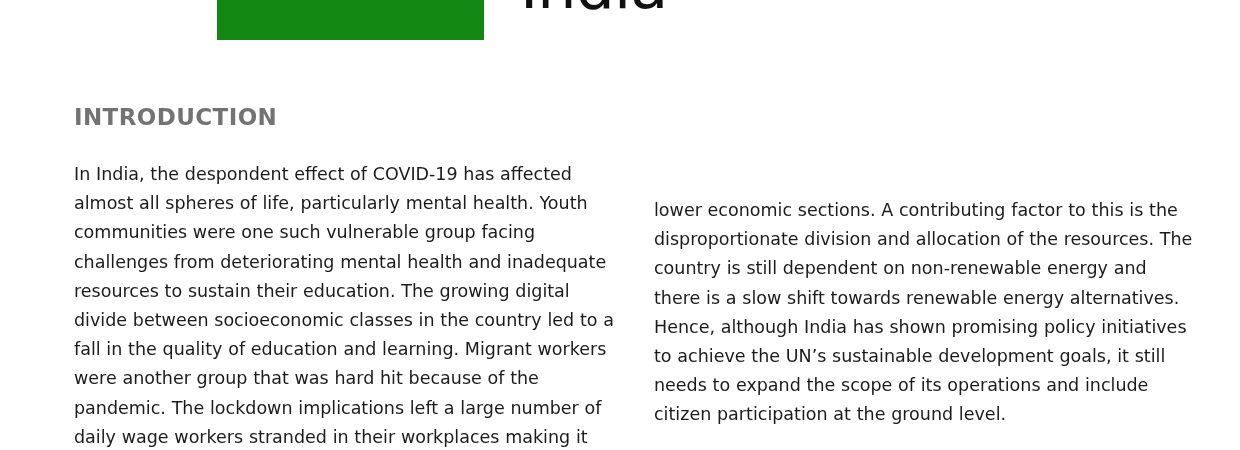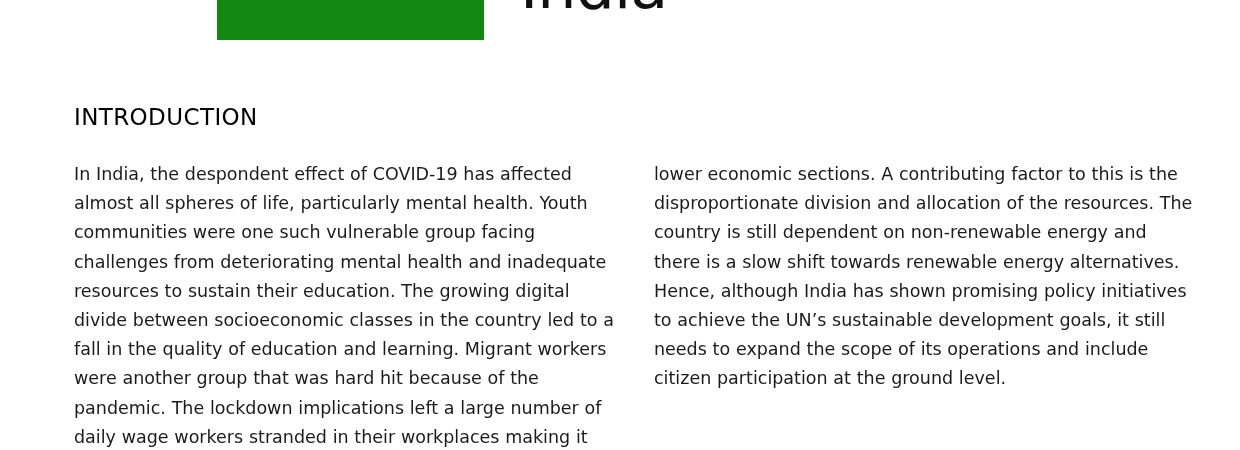--- a/index.html
+++ b/index.html
@@ -50,22 +50,22 @@
   }
 
   
   .section-heading {
     position: absolute;
     left: 74px;
     top: 102px;
     font-family: "DejaVu Sans", sans-serif;
     font-size: 23px;
     line-height: 30px;
-    font-weight: normal;
-    color: #000000;
+    font-weight: bold;
+    color: #737373;
     letter-spacing: 0.4px;
   }
 
   
   .columns {
     position: absolute;
     left: 74px;
     top: 160px;
     width: 1094px;
     display: flex;
@@ -81,20 +81,21 @@
     line-height: 29.2px;
     color: #1b1b1b;
     text-align: left;
     word-spacing: 0.2px;
   }
   .col-left p {
     width: 540px;
   }
   .col-right p {
     width: 540px;
+    margin-top: 36px;
   }
 </style>
 </head>
 <body>
 
 <div class="page">
 
   <div class="header">
     <div class="header-block"></div>
     <div class="header-title">India</div>

